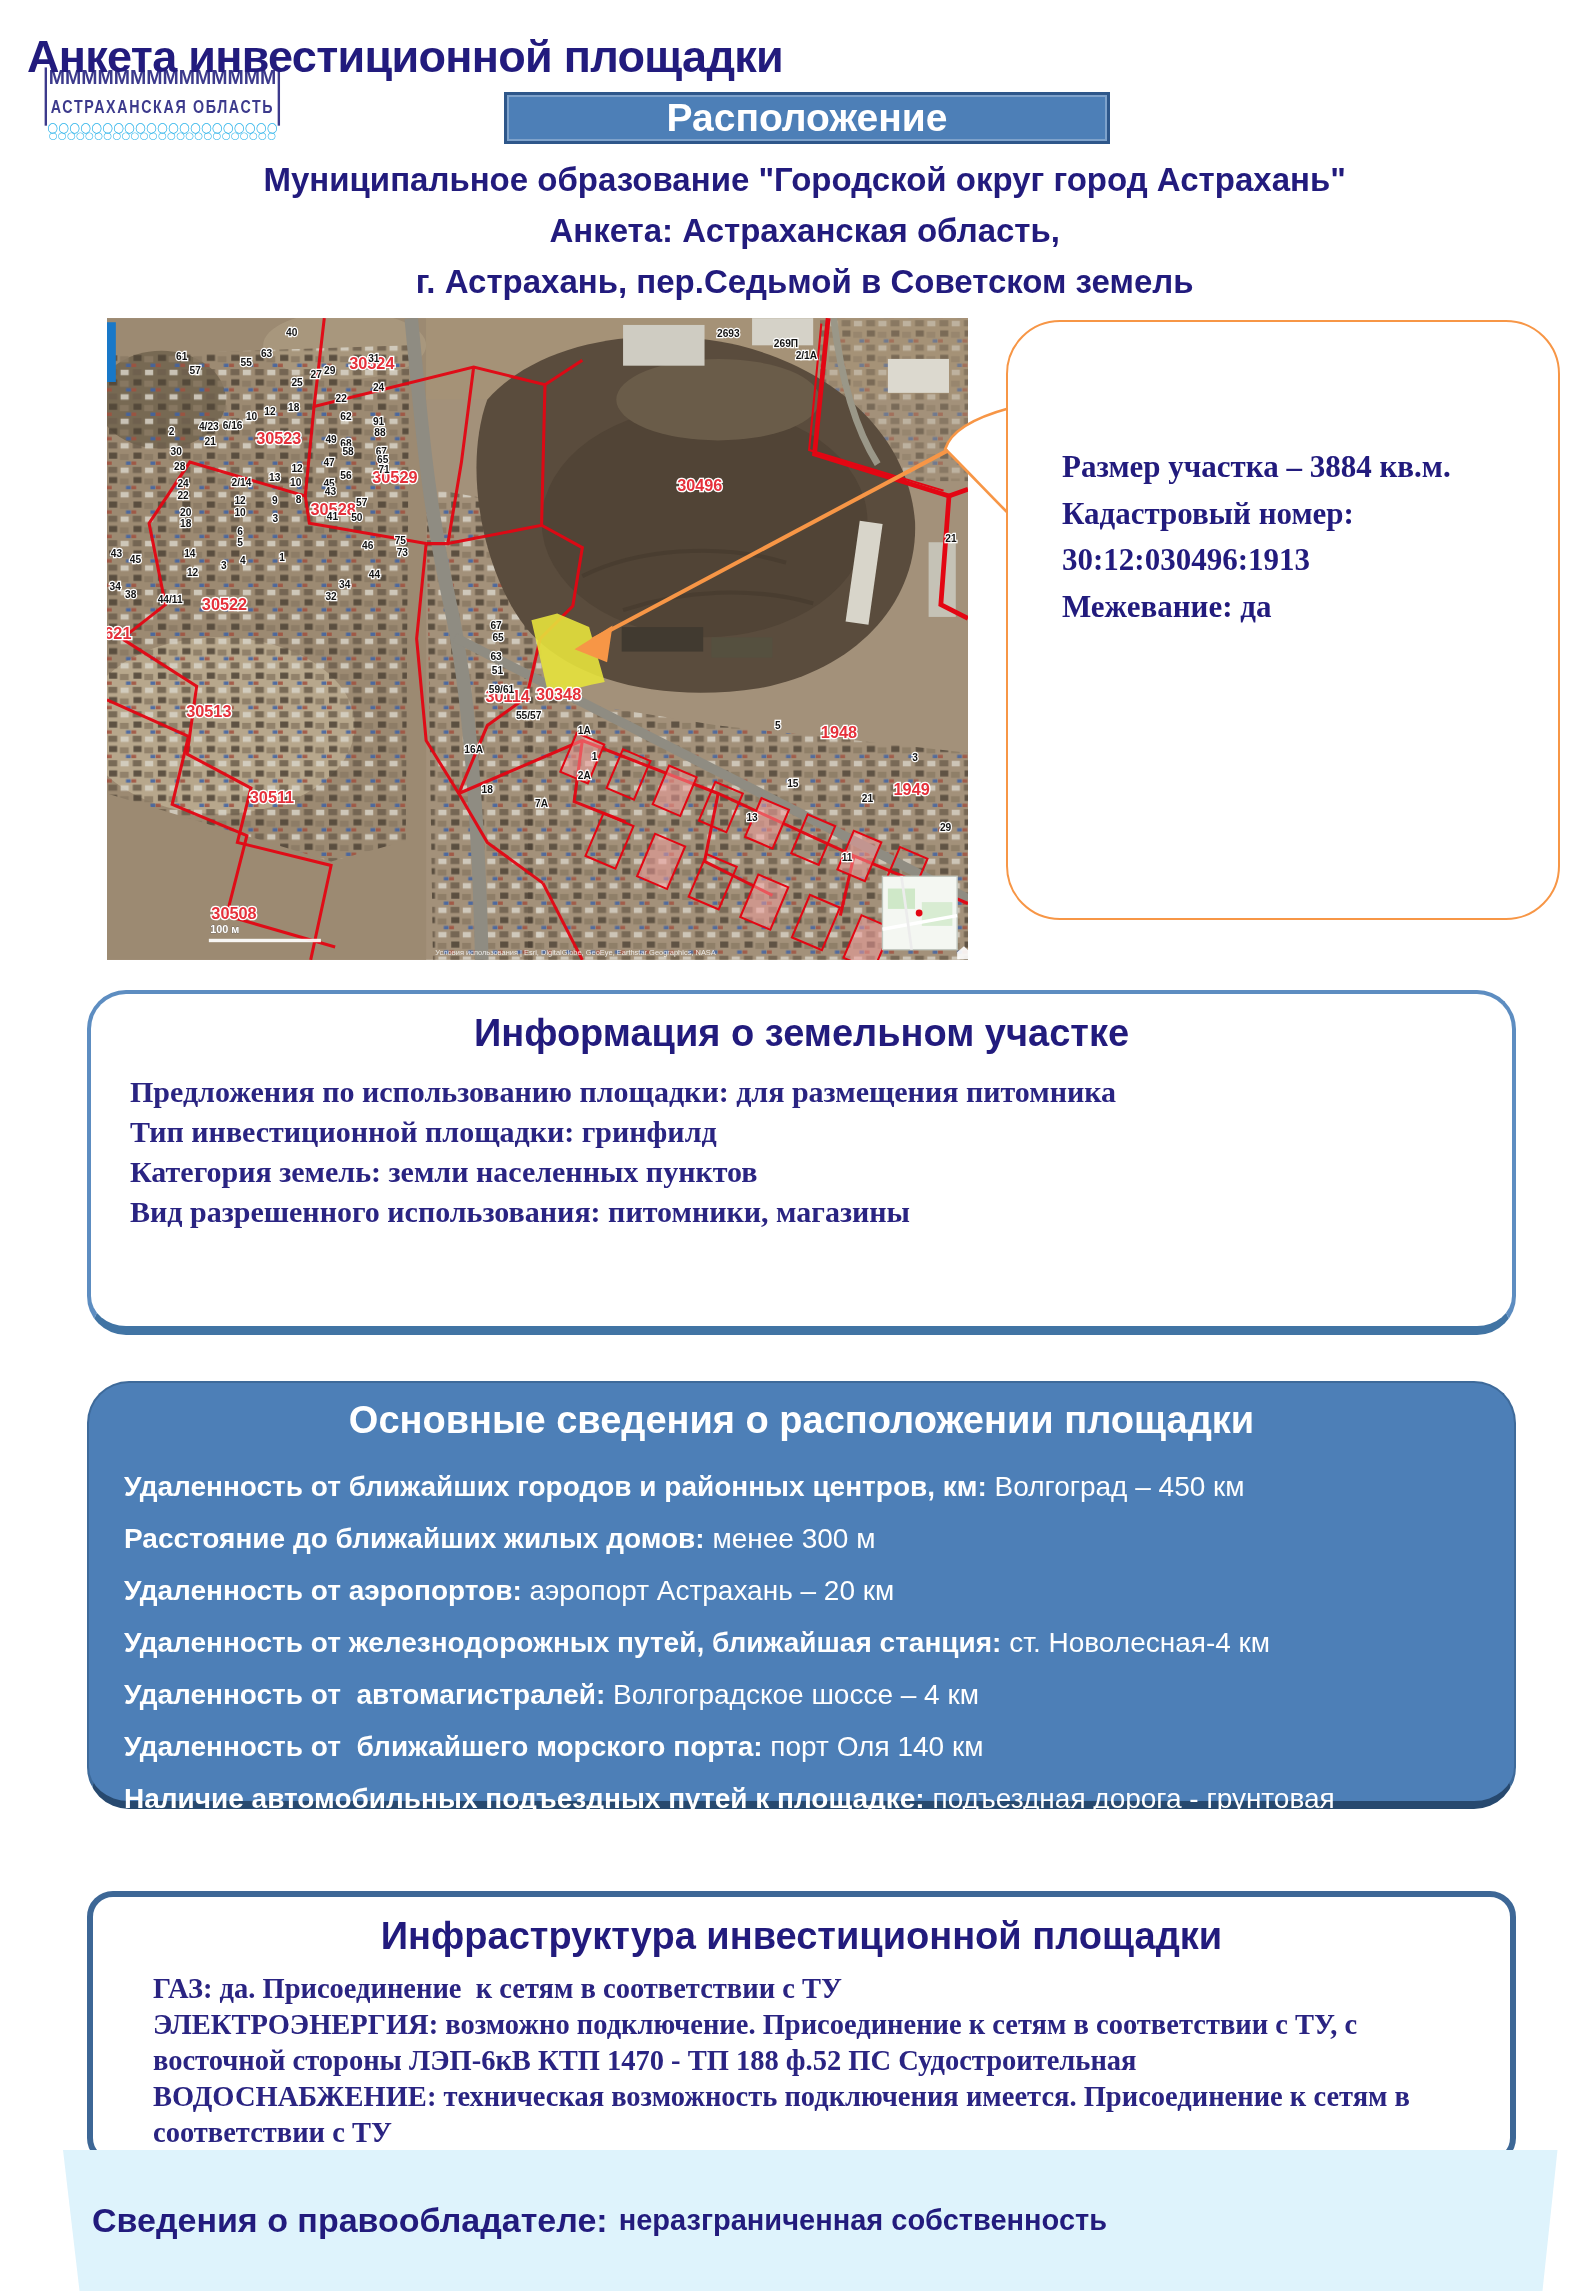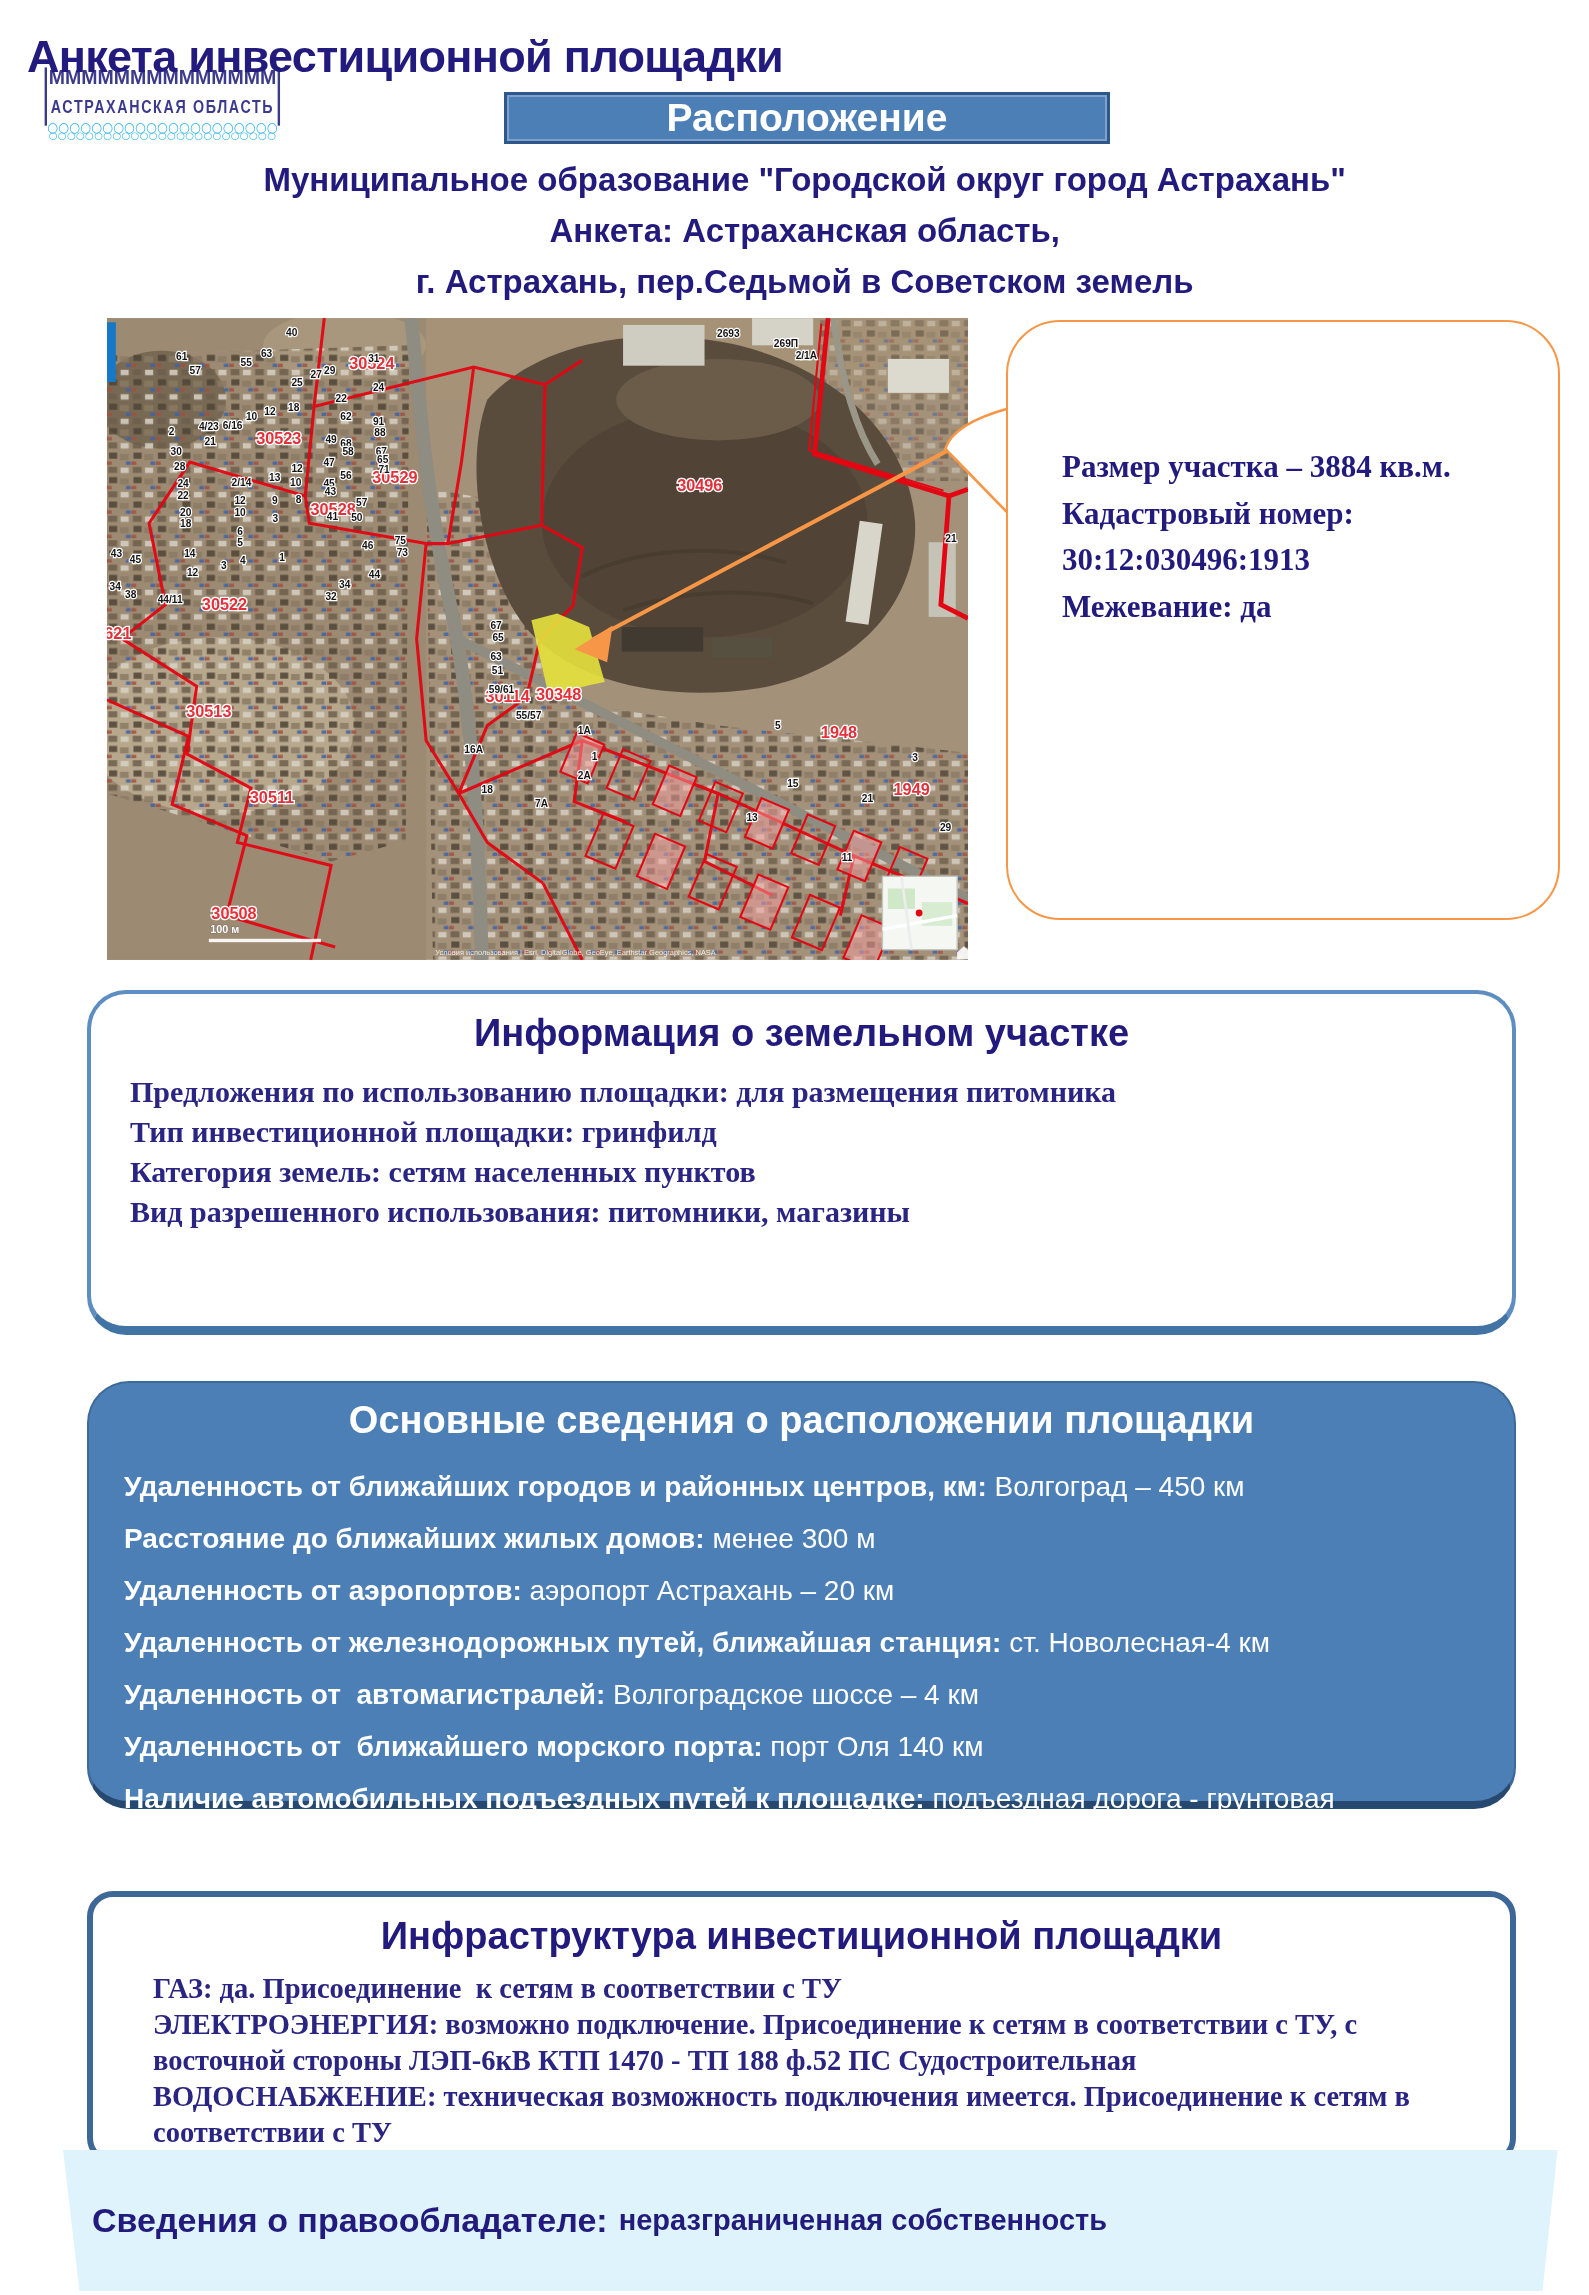--- a/index.html
+++ b/index.html
@@ -305,21 +305,21 @@
   <div class="callout">
     <div id="callout-lines">
         <div>Размер участка – 3884 кв.м.</div>
         <div>Кадастровый номер: 30:12:030496:1913</div>
         <div>Межевание: да</div>
       </div>
   </div>
 
   <div class="box-info">
     <div class="box-title">Информация о земельном участке</div>
-    <div class="items" id="info-items"><div>Предложения по использованию площадки: для размещения питомника</div><div>Тип инвестиционной площадки: гринфилд</div><div>Категория земель: сетям населенных пунктов</div><div>Вид разрешенного использования: питомники, магазины</div></div>
+    <div class="items" id="info-items"><div>Предложения по использованию площадки: для размещения питомника</div><div>Тип инвестиционной площадки: гринфилд</div><div>Категория земель: земли населенных пунктов</div><div>Вид разрешенного использования: питомники, магазины</div></div>
   </div>
 
   <div class="box-loc">
     <div class="box-title">Основные сведения о расположении площадки</div>
     <div class="items" id="loc-items"><div><span class="lbl">Удаленность от ближайших городов и районных центров, км:</span><span class="val"> Волгоград – 450 км</span></div><div><span class="lbl">Расстояние до ближайших жилых домов:</span><span class="val"> менее 300 м</span></div><div><span class="lbl">Удаленность от аэропортов:</span><span class="val"> аэропорт Астрахань – 20 км</span></div><div><span class="lbl">Удаленность от железнодорожных путей, ближайшая станция:</span><span class="val"> ст. Новолесная-4 км</span></div><div><span class="lbl">Удаленность от  автомагистралей:</span><span class="val"> Волгоградское шоссе – 4 км</span></div><div><span class="lbl">Удаленность от  ближайшего морского порта:</span><span class="val"> порт Оля 140 км</span></div><div><span class="lbl">Наличие автомобильных подъездных путей к площадке:</span><span class="val"> подъездная дорога - грунтовая</span></div></div>
   </div>
 
   <div class="box-infra">
     <div class="box-title">Инфраструктура инвестиционной площадки</div>
     <div class="items" id="infra-items"><div><span class="lbl">ГАЗ:</span><span class="val"> да. Присоединение  к сетям в соответствии с ТУ</span></div><div><span class="lbl">ЭЛЕКТРОЭНЕРГИЯ:</span><span class="val"> возможно подключение. Присоединение к сетям в соответствии с ТУ, с восточной стороны ЛЭП-6кВ КТП 1470 - ТП 188 ф.52 ПС Судостроительная</span></div><div><span class="lbl">ВОДОСНАБЖЕНИЕ:</span><span class="val"> техническая возможность подключения имеется. Присоединение к сетям в соответствии с ТУ</span></div></div>

